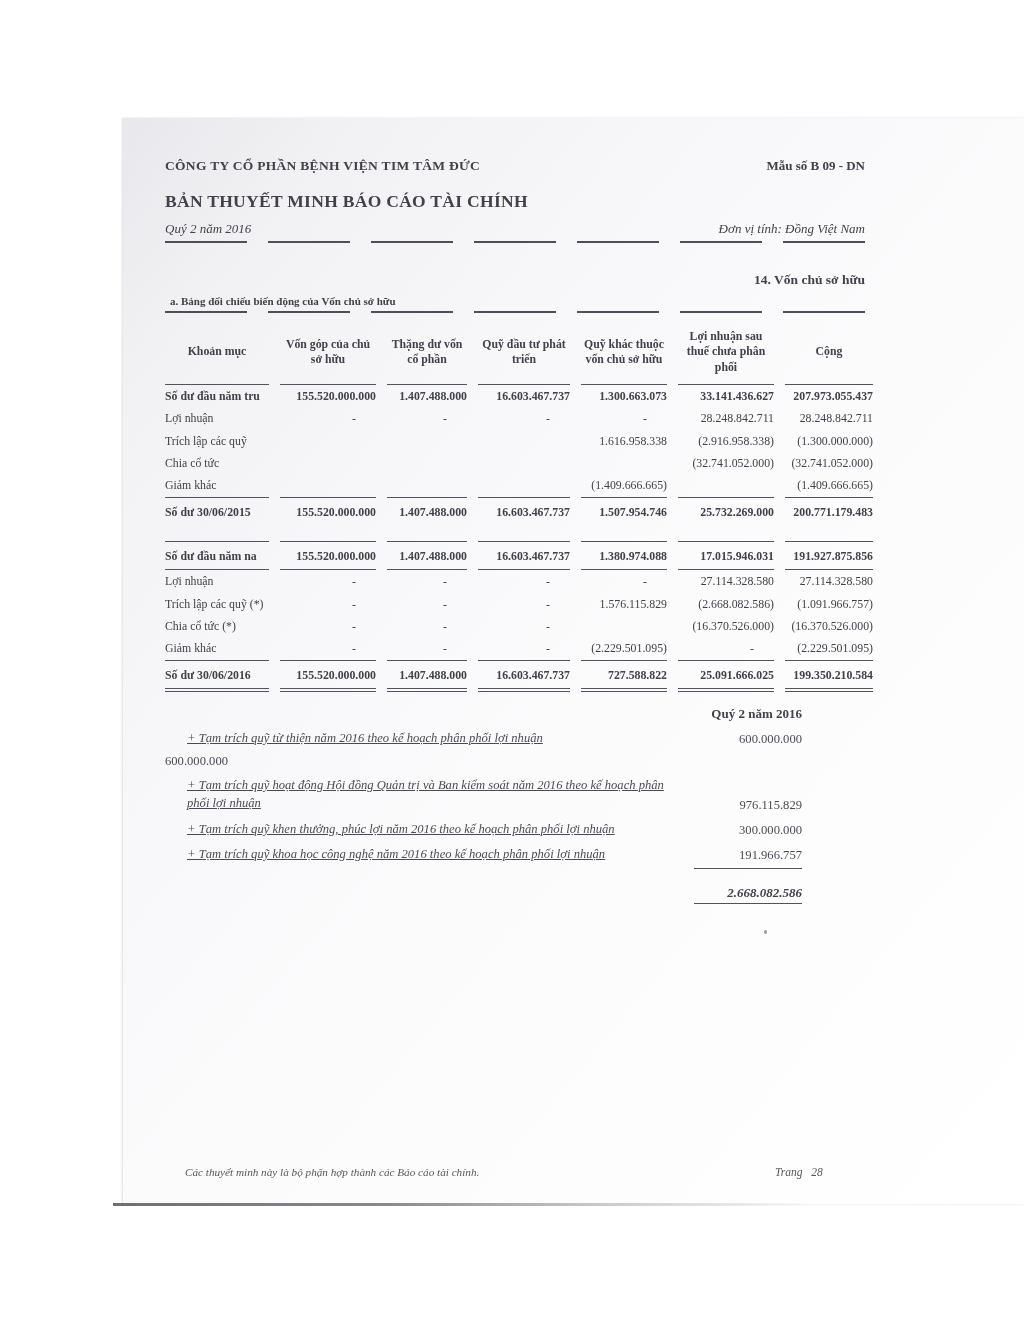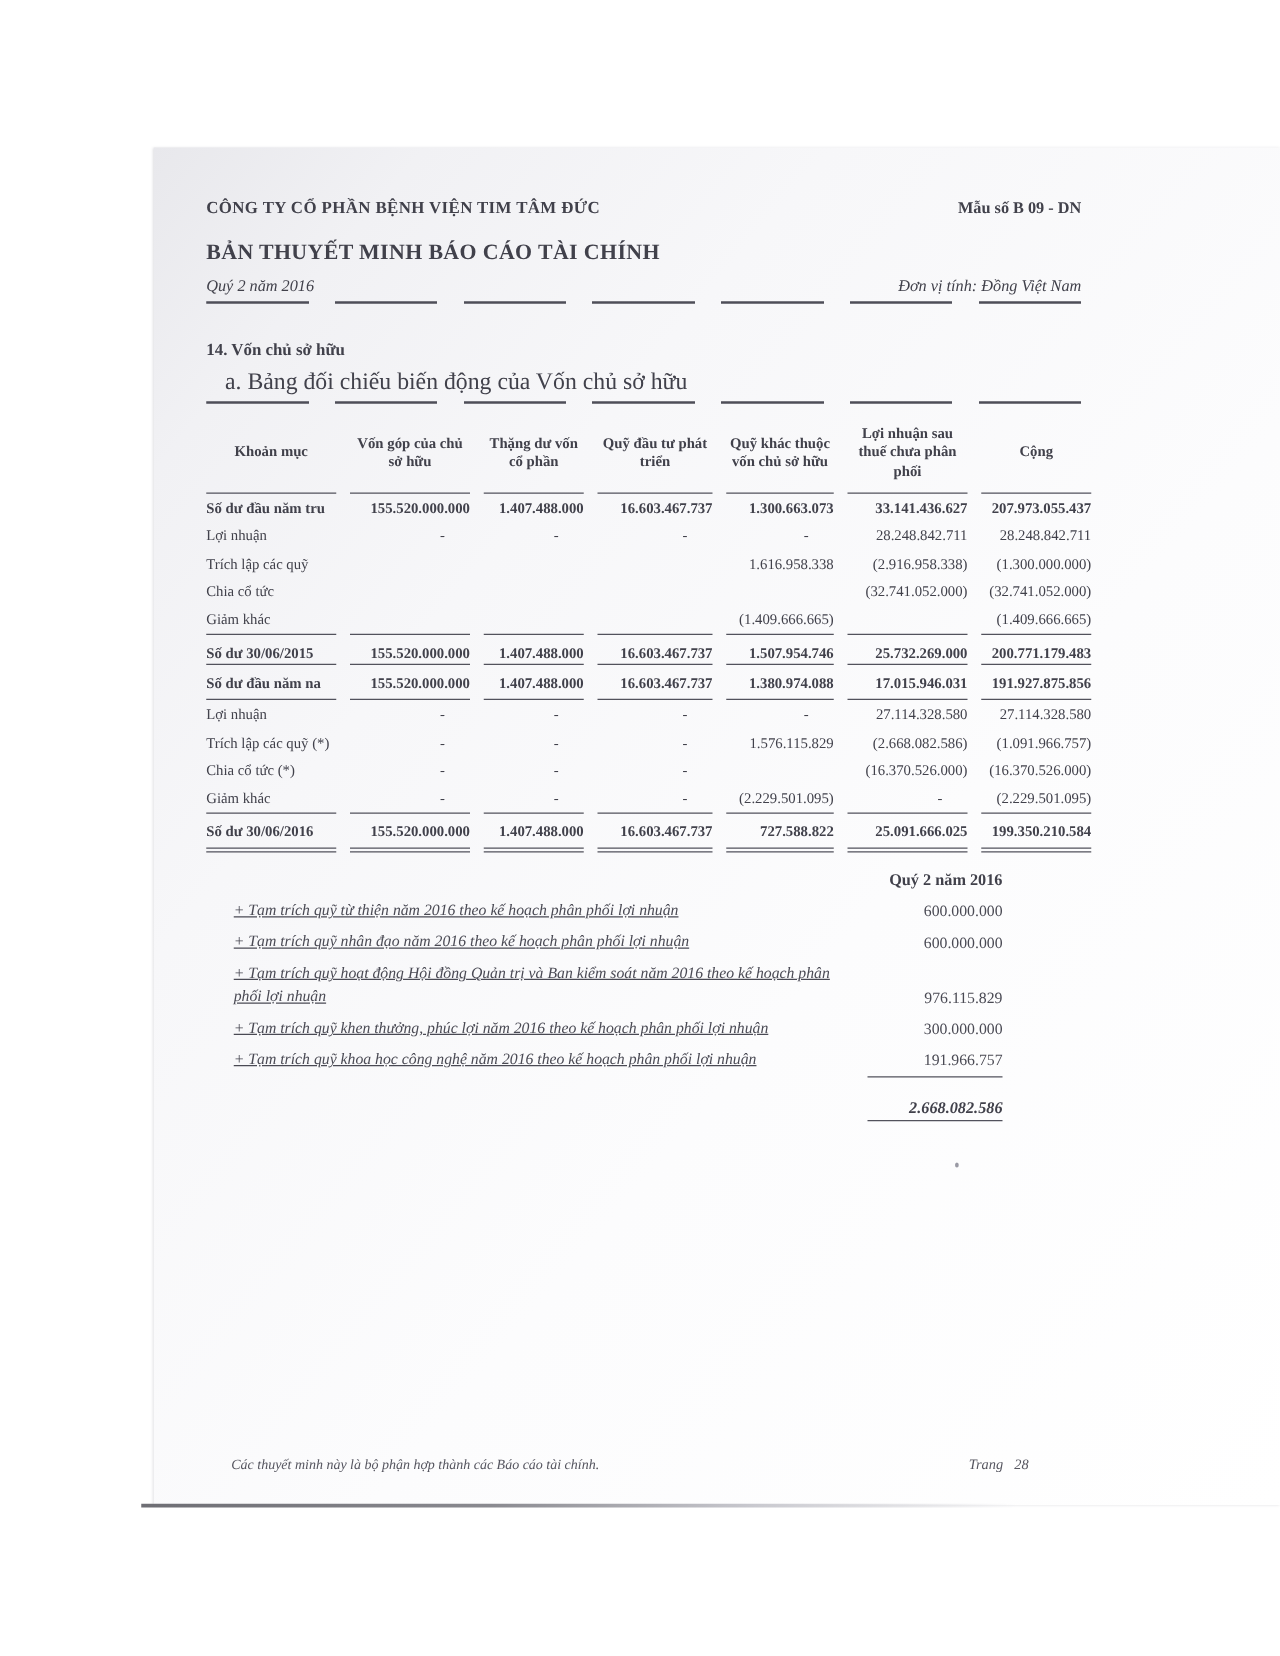--- a/index.html
+++ b/index.html
@@ -22,35 +22,35 @@
   .form-no { font-weight: bold; font-size: 13px; }
   .doc-title { font-weight: bold; font-size: 17.5px; letter-spacing: 0.3px; margin-top: 17px; }
   .period-row { display: flex; justify-content: space-between; align-items: baseline; margin-top: 9px; }
   .period, .unit { font-style: italic; font-size: 13px; }
 
   .seg-rule {
     height: 2px; margin-top: 4px;
     background: repeating-linear-gradient(90deg, #4e4e58 0 82px, rgba(0,0,0,0) 82px 103px);
   }
 
-  .sec-title { font-weight: bold; font-size: 13.5px; margin-top: 29px; }
-  .sec-sub { font-weight: normal; font-size: 19px; margin-top: 7px; margin-left: 15px; }
+  .sec-title { font-weight: bold; font-size: 13.5px; margin-top: 29px; text-align: right; }
+  .sec-sub { font-weight: bold; font-size: 11px; margin-top: 7px; margin-left: 5px; }
 
   table.tbl { border-collapse: separate; border-spacing: 11px 0; margin-top: 6px; margin-left: -11px; width: 716px; table-layout: fixed; }
   .tbl th {
     font-weight: bold; font-size: 11.8px; text-align: center; vertical-align: middle;
     line-height: 1.3; padding: 10px 0 9px; border-bottom: 1.5px solid #52525c;
   }
   .tbl td { font-size: 11.8px; vertical-align: bottom; padding: 4px 0 3px; line-height: 1.3; }
   .tbl td.lbl { text-align: left; }
   .tbl td.num { text-align: right; white-space: nowrap; }
   .tbl td.num.dash { padding-right: 20px; }
   .tbl tr.b td { font-weight: bold; }
   .tbl tr.b td.lbl { white-space: nowrap; overflow: hidden; }
-  .tbl tr.rule-both td { border-top: 1.5px solid #52525c; border-bottom: 1.5px solid #52525c; padding-top: 7px; padding-bottom: 1px; font-family: Liberation Serif, serif; }
+  .tbl tr.rule-both td { border-top: 1.5px solid #52525c; border-bottom: 1.5px solid #52525c; padding-top: 7px; padding-bottom: 21px; font-family: Liberation Serif, serif; }
   .tbl tr.rule-bottom td { border-bottom: 1.5px solid #52525c; padding-top: 7px; padding-bottom: 5px; }
   .tbl tr.rule-double td { border-top: 1.5px solid #52525c; border-bottom: 4px double #52525c; padding-top: 7px; padding-bottom: 5px; }
 
   .funds { width: 637px; margin-top: 14px; }
   .funds-period { font-weight: bold; font-size: 13px; text-align: right; }
   .funds-title { font-weight: bold; font-size: 13px; margin-top: 10px; margin-left: 8px; }
   .fund-row { display: flex; align-items: flex-end; justify-content: space-between; margin-top: 7px; }
   .fund-label { font-style: italic; font-size: 12.6px; width: 478px; margin-left: 22px; line-height: 1.45; color: #4a4a54; text-decoration: underline; }
   .fund-value { font-size: 12.6px; text-align: right; white-space: nowrap; color: #4a4a54; }
   .fund-total-row { display: flex; justify-content: flex-end; margin-top: 5px; }
@@ -213,21 +213,20 @@
     </table>
 
     <div class="funds">
       <div class="funds-period">Quý 2 năm 2016</div>
       <div id="funds-list">
           <div class="fund-row">
             <div class="fund-label">+ Tạm trích quỹ từ thiện năm 2016 theo kế hoạch phân phối lợi nhuận</div>
             <div class="fund-value">600.000.000</div>
           </div>
           <div class="fund-row">
-            <div class="fund-label">+ Tạm trích quỹ nhân đạo năm 2016 theo kế hoạch phân phối lợi nhuận</div>
             <div class="fund-value">600.000.000</div>
           </div>
           <div class="fund-row">
             <div class="fund-label">+ Tạm trích quỹ hoạt động Hội đồng Quản trị và Ban kiểm soát năm 2016 theo kế hoạch phân phối lợi nhuận</div>
             <div class="fund-value">976.115.829</div>
           </div>
           <div class="fund-row">
             <div class="fund-label">+ Tạm trích quỹ khen thưởng, phúc lợi năm 2016 theo kế hoạch phân phối lợi nhuận</div>
             <div class="fund-value">300.000.000</div>
           </div>

